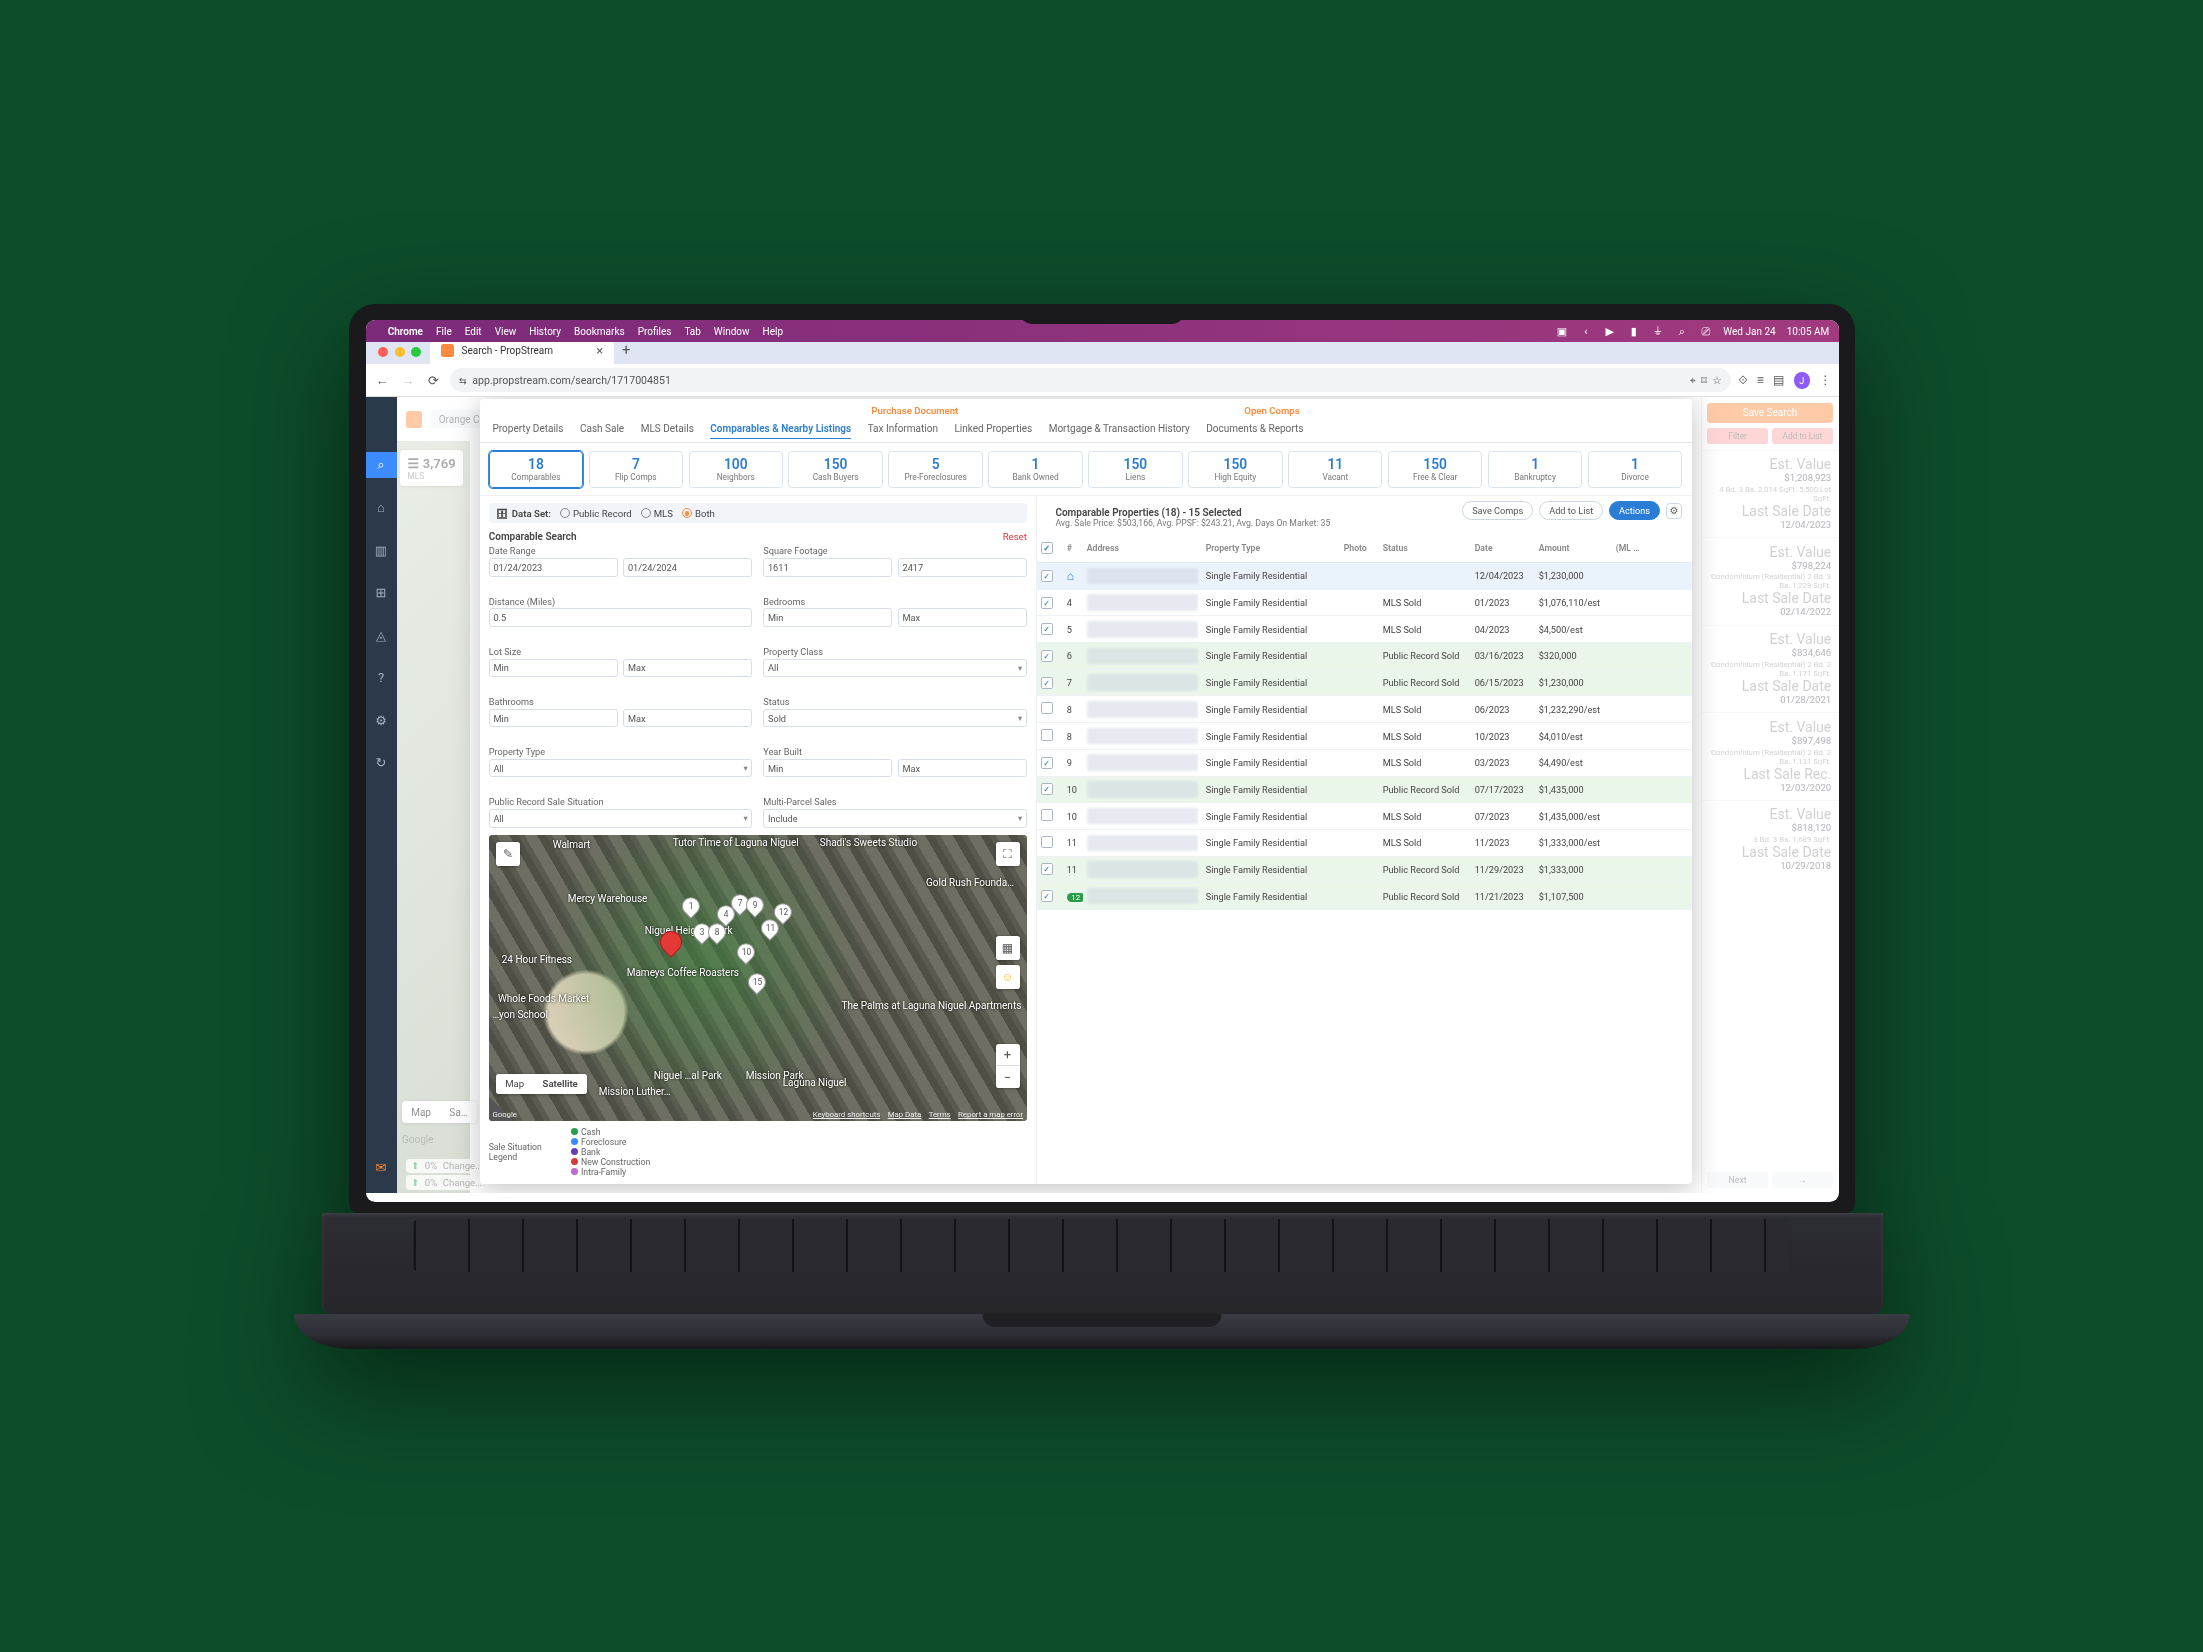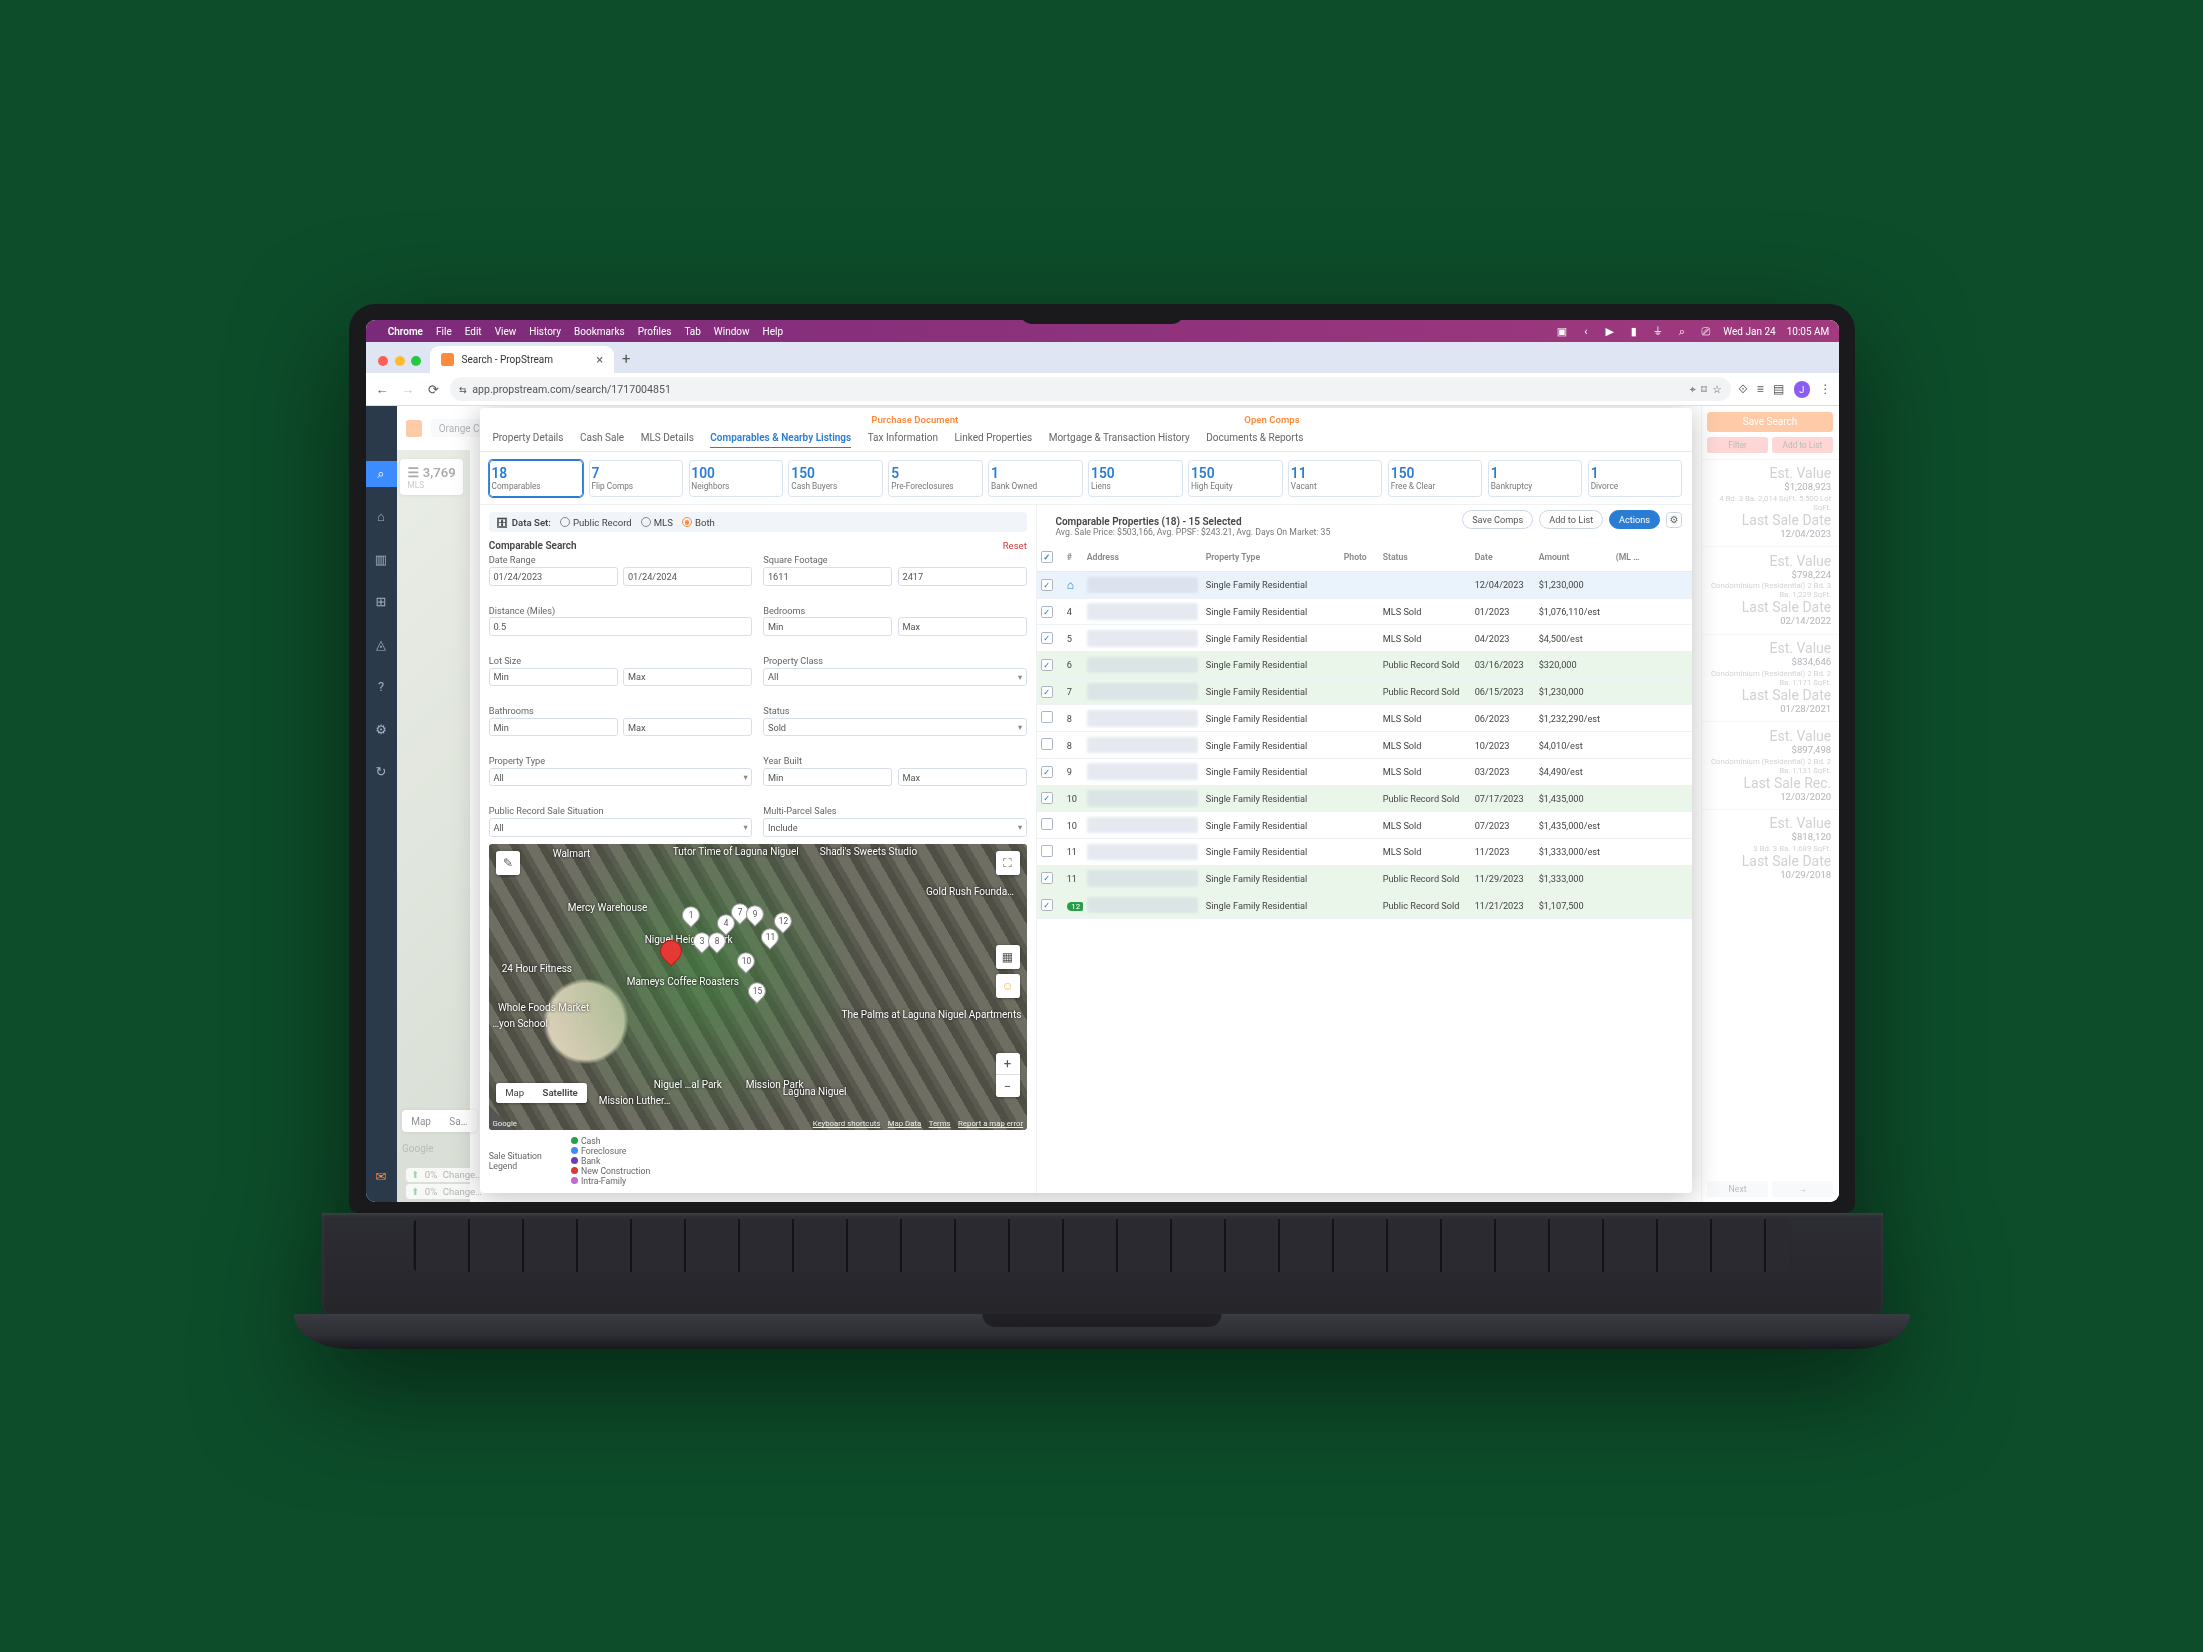--- a/index.html
+++ b/index.html
@@ -68,21 +68,21 @@
     position: relative;
   }
   .mac-menu .left, .mac-menu .right { display: flex; align-items: center; gap: 13px; }
   .mac-menu .right { gap: 11px; }
   .apple-logo { font-size: 12px; }
   .mac-menu .bold { font-weight: 600; }
   .mbicon { display:inline-block; width:13px; font-size:11px; text-align:center; }
 
   
   .tabs-row {
-    height: 31px; background: #dfe5f2;
+    height: 22px; background: #dfe5f2;
     display: flex; align-items: flex-end; padding: 0 7.3px 0 7.3px;
   }
   .traffic { display:flex; gap:6.4px; align-items:center; padding:0 9.2px 7.3px 5.5px; }
   .dot { width:10px; height:10px; border-radius:50%; }
   .dot.r{background:#ff5f57} .dot.y{background:#febc2e} .dot.g{background:#28c840}
   .tab {
     background:#fff; height:27.5px; border-radius:9.2px 9.2px 0 0;
     display:flex; align-items:center; gap:7.3px; padding:0 11px; font-size:10px; color:#333;
     min-width:184px;
   }
@@ -174,21 +174,21 @@
     display:flex; flex-wrap:wrap; gap:16.5px; padding:5.5px 13px 3.7px;
     border-bottom:0.9px solid #e5e7eb; font-size:10px; color:#666;
   }
   .m-tabs div { cursor:pointer; padding-bottom:3.7px; }
   .m-tabs .active { color:#2a7dd4; border-bottom:1.8px solid #2a7dd4; font-weight:600; }
 
   .m-stats {
     display:flex; gap:5.5px; padding:7.3px 9.2px; border-bottom:0.9px solid #eef0f3;
   }
   .stat {
-    flex:1; border:0.9px solid #dbe3ee; border-radius:3.7px; text-align:left;
+    flex:1; border:0.9px solid #dbe3ee; border-radius:3.7px; text-align:center;
     padding:4.6px 1.8px;
   }
   .stat.active { border-color:#2a7dd4; box-shadow:0 0 0 0.9px #2a7dd4; }
   .stat .n { font-size:13.8px; color:#2a7dd4; font-weight:600; }
   .stat .l { font-size:8.3px; color:#777; }
 
   .m-body { flex:1; display:flex; overflow:hidden; }
 
   
   .m-left { width:46%; padding:7.3px 9.2px 7.3px 9.2px; display:flex; flex-direction:column; border-right:0.9px solid #eef0f3; overflow:hidden; }

